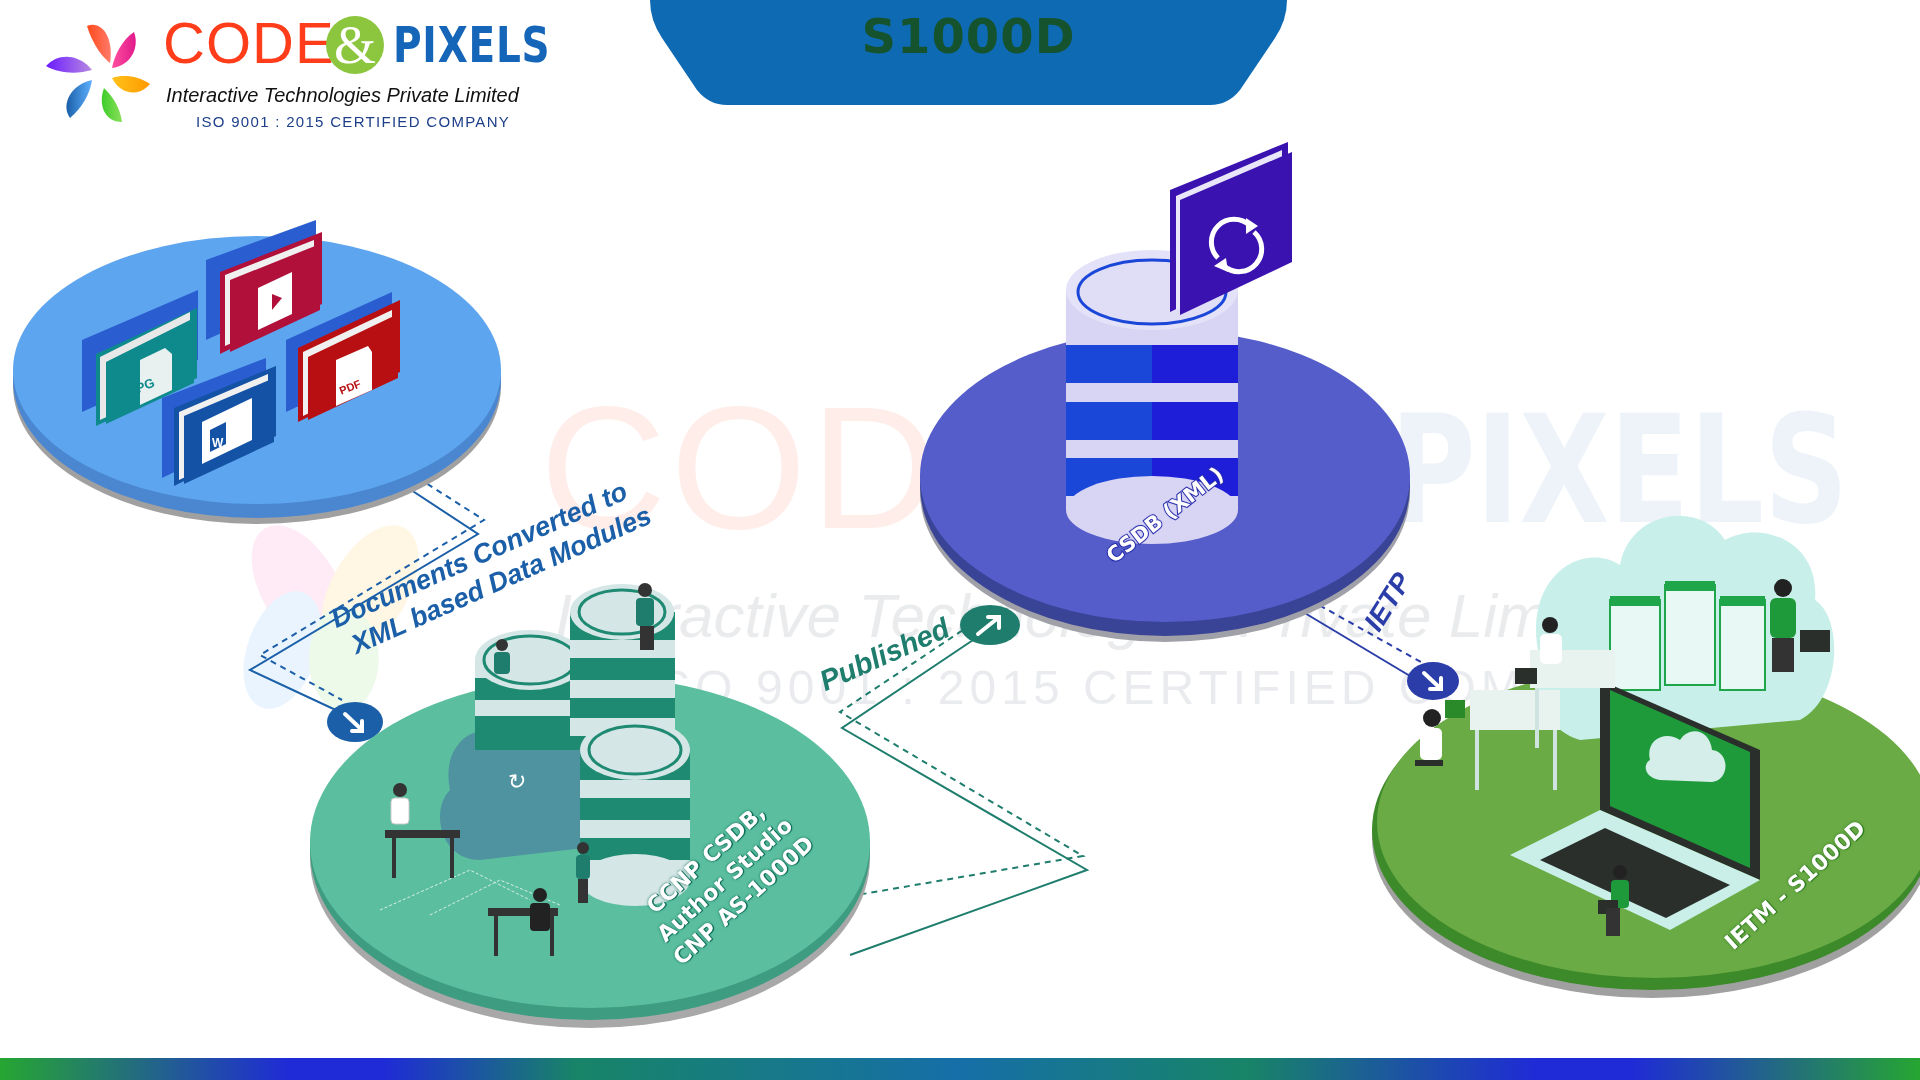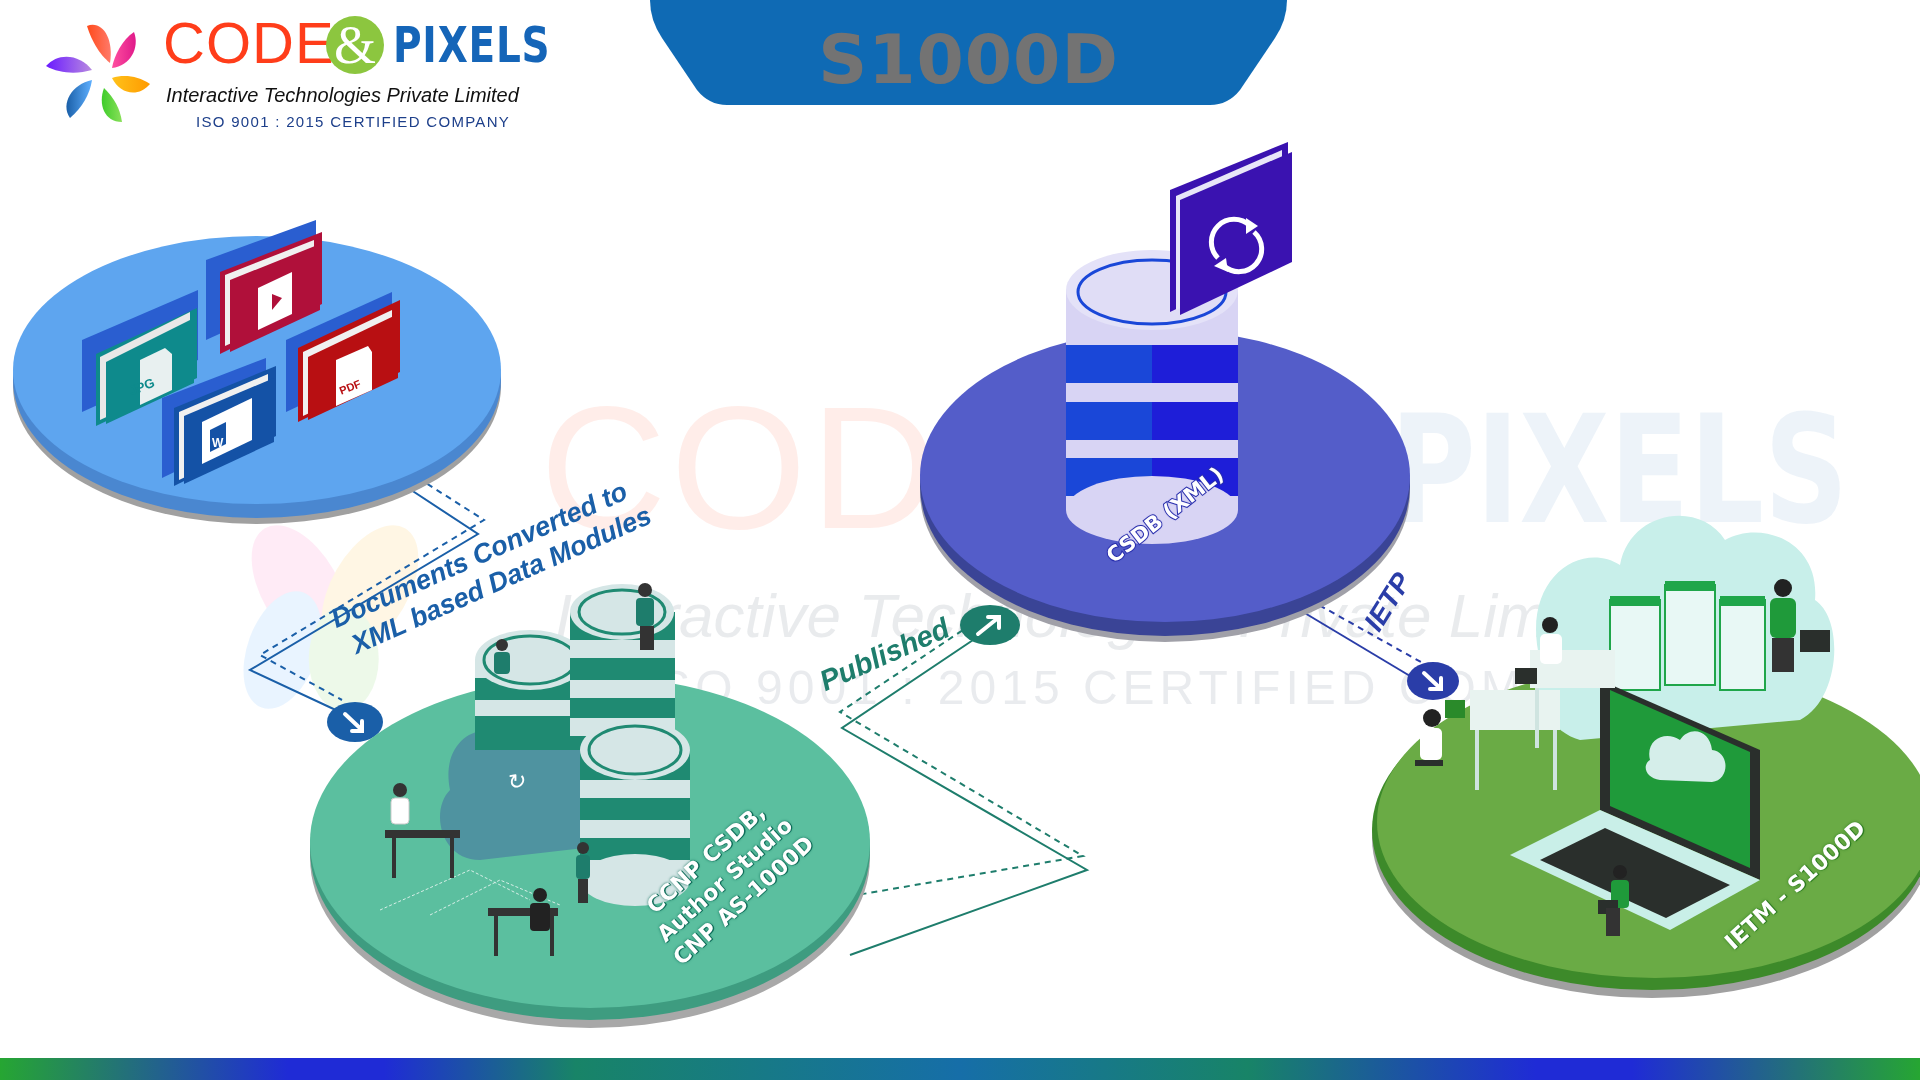--- a/index.html
+++ b/index.html
@@ -7,21 +7,21 @@
   .abs { position:absolute; }
   
   .logo-flower { left:42px; top:18px; width:120px; height:108px; }
   .logo-code { left:163px; top:14px; font-size:58px; color:#ff3d1a; letter-spacing:1px; font-family:"Liberation Sans", sans-serif; line-height:1; }
   .logo-amp { left:326px; top:16px; width:58px; height:58px; border-radius:50%; background:#8cc63f; color:#fff; font-family:"Liberation Serif", serif; font-size:54px; line-height:58px; text-align:center; }
   .logo-pixels { left:393px; top:20px; font-size:50px; font-weight:bold; color:#1565b8; line-height:1; letter-spacing:1px; transform:scaleX(0.78); transform-origin:left top; font-family:"DejaVu Sans", sans-serif; }
   .logo-tag { left:166px; top:84px; font-size:20px; font-style:italic; color:#111; white-space:nowrap; }
   .logo-iso { left:196px; top:113px; font-size:15px; color:#1d3f8a; letter-spacing:1.3px; white-space:nowrap; }
   
   .banner { left:650px; top:0; width:637px; height:105px; }
-  .banner-text { left:650px; top:20px; width:637px; text-align:center; font-family:"DejaVu Sans", sans-serif; font-weight:bold; font-size:68px; color:#737373; letter-spacing:1px; }
+  .banner-text { left:650px; top:8px; width:637px; text-align:center; font-family:"DejaVu Sans", sans-serif; font-weight:bold; font-size:48px; color:#14532d; letter-spacing:1px; }
   
   .wm-code { left:540px; top:380px; font-size:175px; color:rgba(255,80,40,0.10); letter-spacing:4px; line-height:1; }
   .wm-pixels { left:1390px; top:395px; font-size:150px; font-weight:bold; color:rgba(21,101,184,0.08); line-height:1; transform:scaleX(0.78); transform-origin:left top; font-family:"DejaVu Sans", sans-serif; }
   .wm-tag { left:555px; top:580px; font-size:62px; font-style:italic; color:rgba(120,130,140,0.16); white-space:nowrap; }
   .wm-iso { left:640px; top:660px; font-size:48px; color:rgba(120,130,150,0.16); letter-spacing:5px; white-space:nowrap; }
   .wm-flower { left:230px; top:515px; width:210px; height:200px; opacity:0.10; }
   
   .lbl { white-space:nowrap; font-weight:bold; font-style:italic; transform-origin:left bottom; }
   .lbl-docs { left:352px; top:600px; font-size:27px; color:#1a5fa8; line-height:32px; transform:rotate(-24deg); }
   .lbl-pub { left:828px; top:665px; font-size:29px; color:#1e7d6c; transform:rotate(-24deg); }

